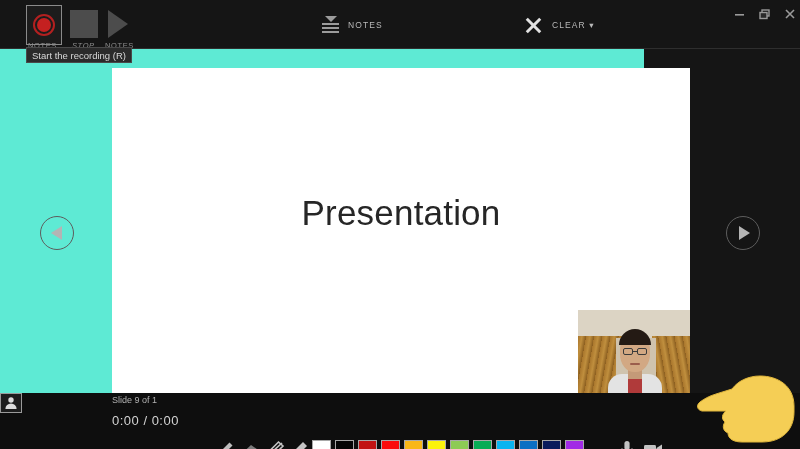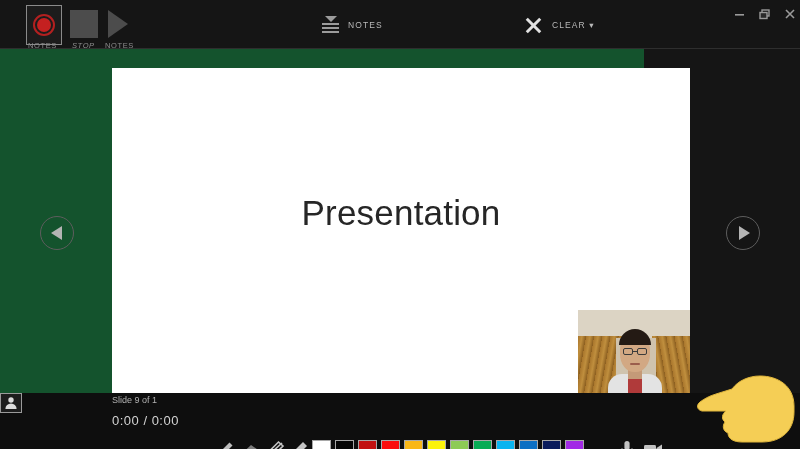--- a/index.html
+++ b/index.html
@@ -64,21 +64,21 @@
                       transform:rotate(22deg);border-radius:1px;}
   #settings-icon .gear{position:absolute;left:9px;top:7px;width:8px;height:8px;border-radius:50%;
                        border:2px solid #bdbdbd;box-sizing:border-box;}
 
   
   .wctl{position:absolute;top:6px;width:22px;height:16px;cursor:pointer;}
   #win-min{left:729px}#win-max{left:754px}#win-close{left:779px}
   .wctl svg{display:block;margin:3px auto 0;}
 
   
-  #stage{position:absolute;left:0;top:49px;width:644px;height:400px;background:#14532d;}
+  #stage{position:absolute;left:0;top:49px;width:644px;height:400px;background:#5eead4;}
   #slide{position:absolute;left:112px;top:19px;width:578px;height:325px;background:#fff;}
   #slide-title{position:absolute;left:0;top:125px;width:578px;text-align:center;
                font-size:35px;font-weight:300;color:#262626;letter-spacing:.2px;}
 
   
   .nav{position:absolute;top:167px;width:34px;height:34px;border-radius:50%;
        border:1.5px solid #5d5d5d;box-sizing:border-box;cursor:pointer;}
   #nav-prev{left:40px}#nav-next{left:726px}
   .nav .tri{position:absolute;top:9px;width:0;height:0;
             border-top:7px solid transparent;border-bottom:7px solid transparent;}
@@ -147,20 +147,21 @@
     </div>
 
     <div id="replay-btn" class="tbtn">
       <div id="replay-tri"></div>
     </div>
 
     <div id="lbl-record" class="grp-label">NOTES</div>
     <div id="lbl-stop" class="grp-label">STOP</div>
     <div id="lbl-replay" class="grp-label">NOTES</div>
 
+    <div id="tooltip">Start the recording (R)</div>
 
     <div id="notes-btn" class="tbtn">
       <span id="notes-icon">
         <i class="tri"></i>
           <i class="ln a"></i>
           <i class="ln b"></i>
           <i class="ln c"></i>
       </span>
       <span class="tb-label">NOTES</span>
     </div>

